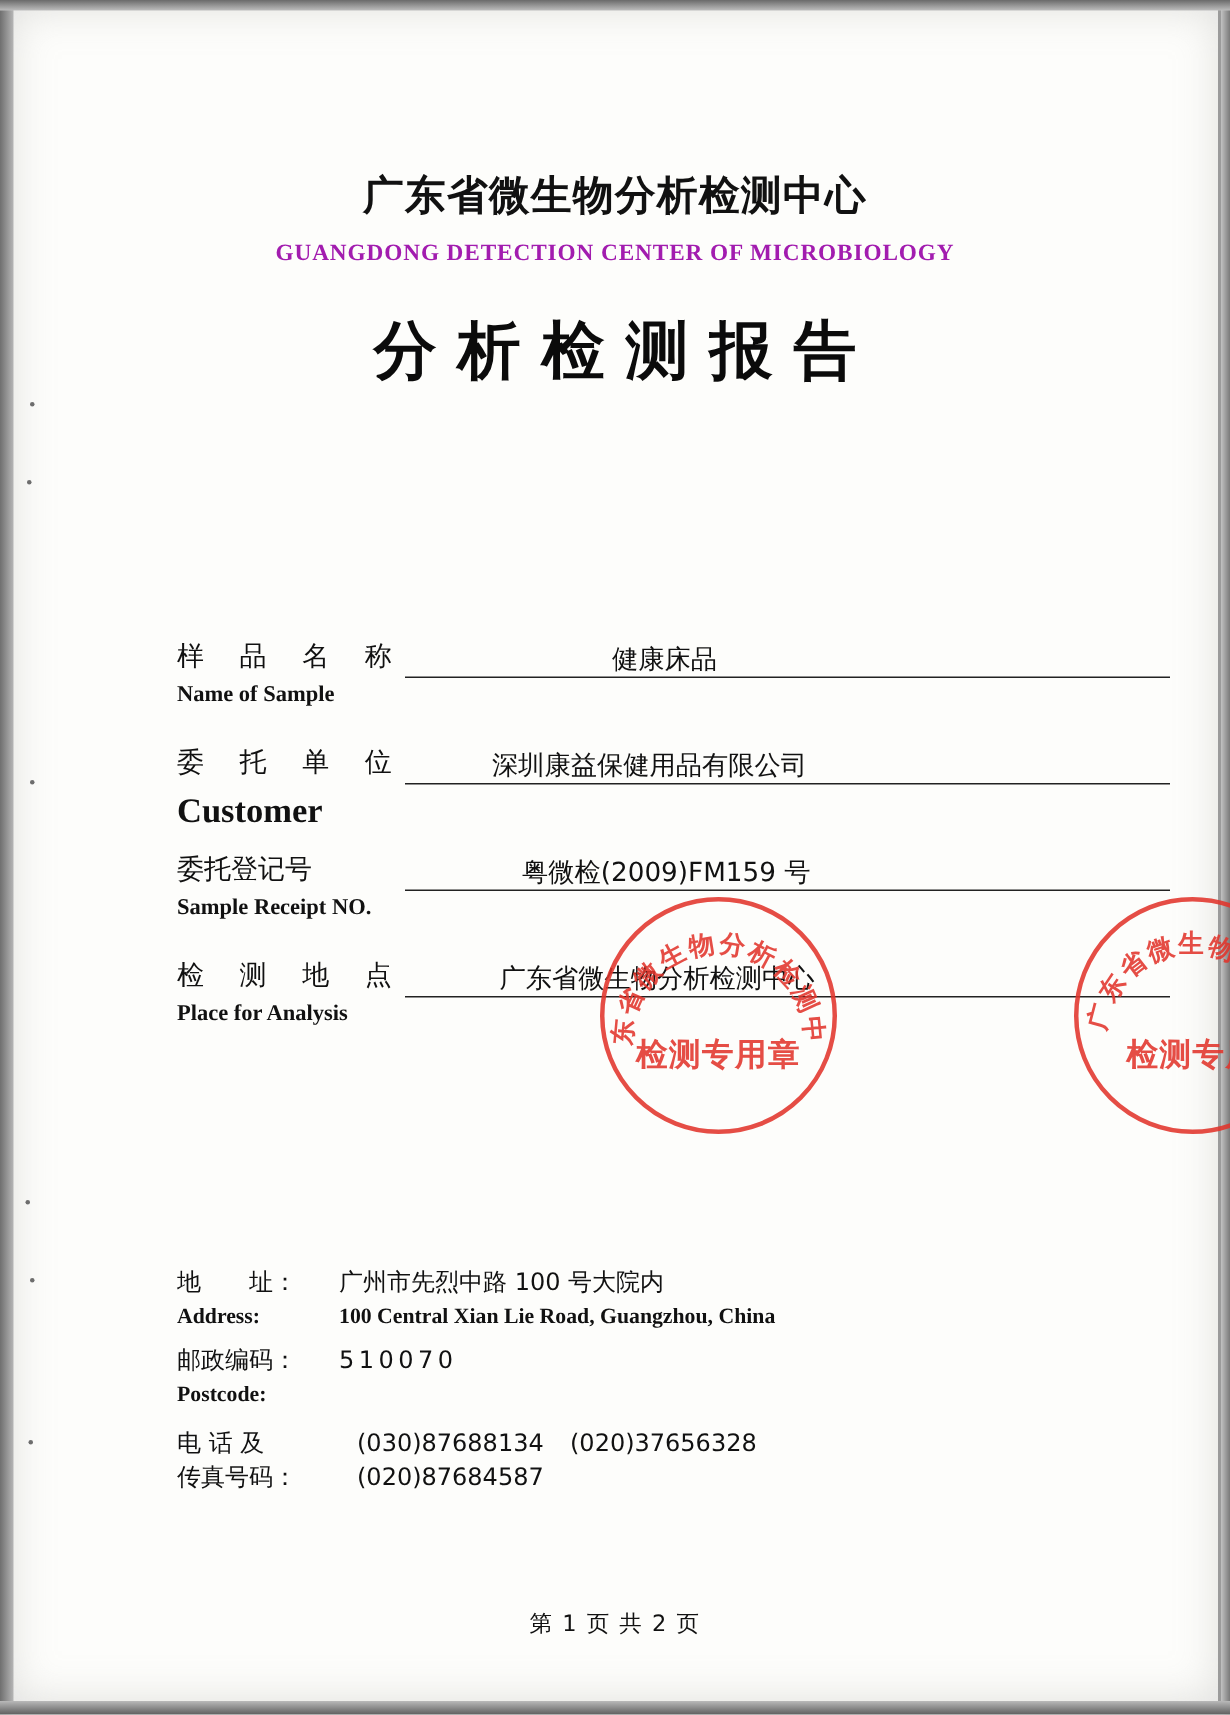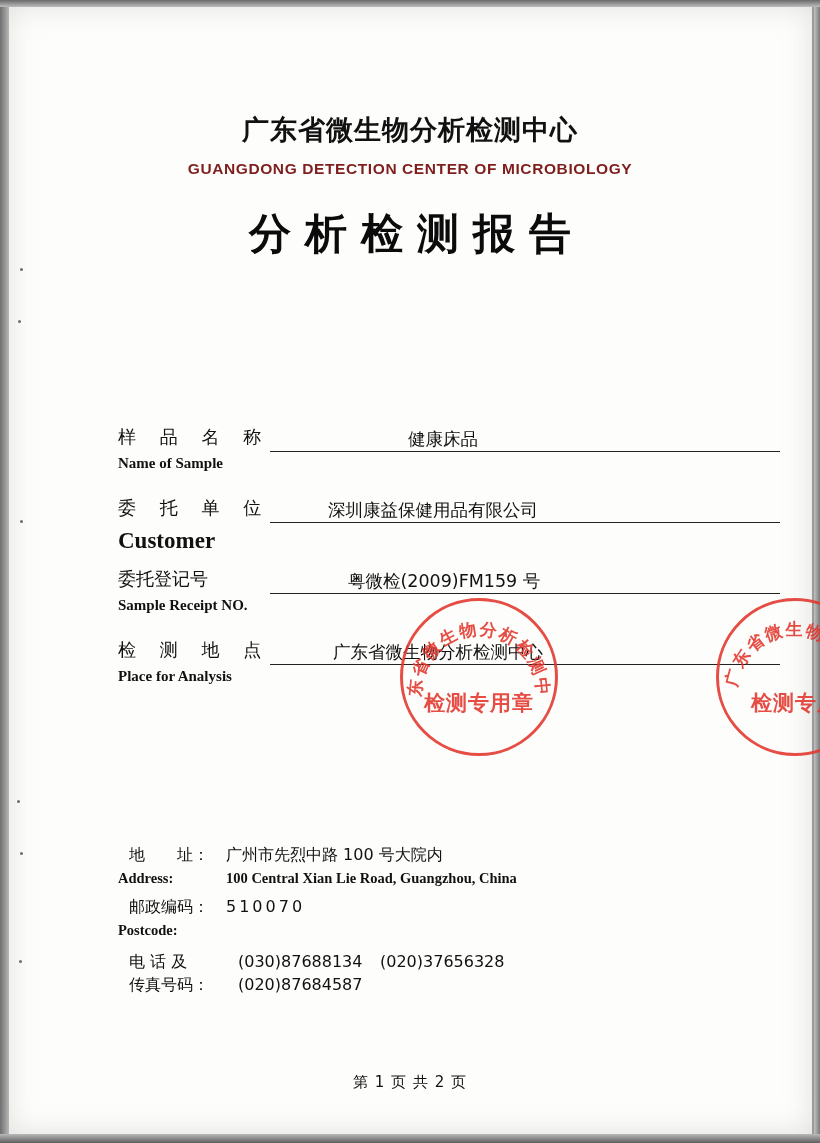--- a/index.html
+++ b/index.html
@@ -80,25 +80,25 @@
     font-weight: bold;
     font-size: 27px;
     letter-spacing: 1px;
     color: #111;
   }
   .org-en {
     position: absolute;
     left: 0; right: 0;
     top: 160px;
     text-align: center;
-    font-family: Liberation Sans, sans-serif;
+    font-family: Liberation Serif, serif;
     font-weight: bold;
     font-size: 15.5px;
     letter-spacing: 0.6px;
-    color: #7f1d1d;
+    color: #a21caf;
   }
   .title-cn {
     position: absolute;
     left: 0; right: 0;
     top: 206px;
     text-align: center;
     font-family: "DejaVu Sans", sans-serif;
     font-weight: bold;
     font-size: 42px;
     letter-spacing: 14px;
@@ -227,21 +227,21 @@
   .contact {
     position: absolute;
     left: 118px;
     top: 845px;
     width: 620px;
     font-family: "DejaVu Sans", sans-serif;
     color: #111;
   }
   .crow { position: relative; min-height: 23px; }
   .c-lab-cn {
-    position: absolute; left: 11px; top: 0;
+    position: absolute; left: 0; top: 0;
     font-size: 16px;
     white-space: nowrap;
   }
   .c-lab-en {
     position: absolute; left: 0; top: 0;
     font-family: "Liberation Serif", serif;
     font-weight: bold;
     font-size: 14.5px;
     white-space: nowrap;
   }

